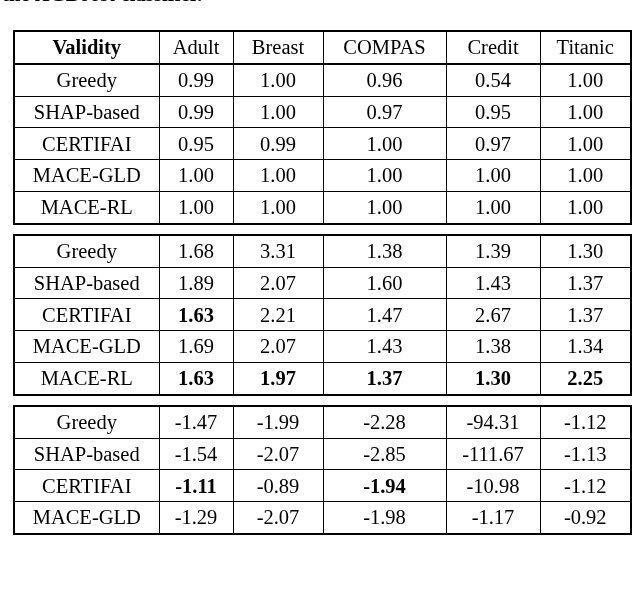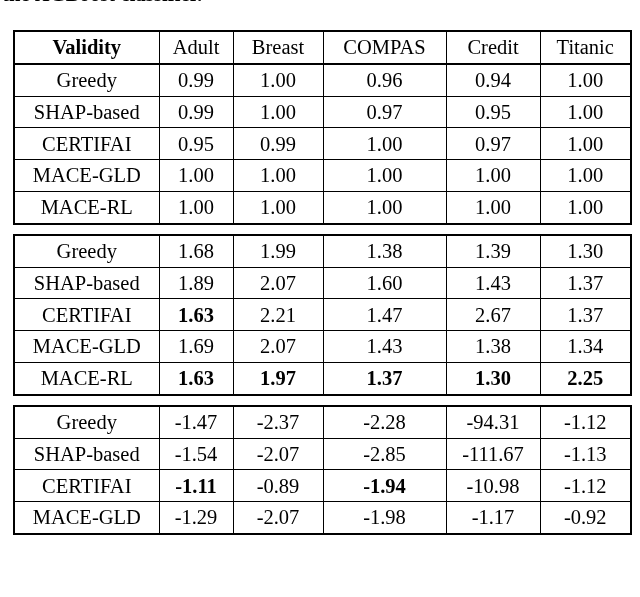--- a/index.html
+++ b/index.html
@@ -117,21 +117,21 @@
             <td>Breast</td>
             <td>COMPAS</td>
             <td>Credit</td>
             <td>Titanic</td>
           </tr>
           <tr>
             <td>Greedy</td>
             <td>0.99</td>
             <td>1.00</td>
             <td>0.96</td>
-            <td>0.94</td>
+            <td>0.54</td>
             <td>1.00</td>
           </tr>
           <tr>
             <td>SHAP-based</td>
             <td>0.99</td>
             <td>1.00</td>
             <td>0.97</td>
             <td>0.95</td>
             <td>1.00</td>
           </tr>
@@ -167,21 +167,21 @@
           <col class="c-adult">
           <col class="c-breast">
           <col class="c-compas">
           <col class="c-credit">
           <col class="c-titanic">
         </colgroup>
         <tbody>
           <tr>
             <td>Greedy</td>
             <td>1.68</td>
-            <td>1.99</td>
+            <td>3.31</td>
             <td>1.38</td>
             <td>1.39</td>
             <td>1.30</td>
           </tr>
           <tr>
             <td>SHAP-based</td>
             <td>1.89</td>
             <td>2.07</td>
             <td>1.60</td>
             <td>1.43</td>
@@ -219,21 +219,21 @@
           <col class="c-adult">
           <col class="c-breast">
           <col class="c-compas">
           <col class="c-credit">
           <col class="c-titanic">
         </colgroup>
         <tbody>
           <tr>
             <td>Greedy</td>
             <td>-1.47</td>
-            <td>-2.37</td>
+            <td>-1.99</td>
             <td>-2.28</td>
             <td>-94.31</td>
             <td>-1.12</td>
           </tr>
           <tr>
             <td>SHAP-based</td>
             <td>-1.54</td>
             <td>-2.07</td>
             <td>-2.85</td>
             <td>-111.67</td>

